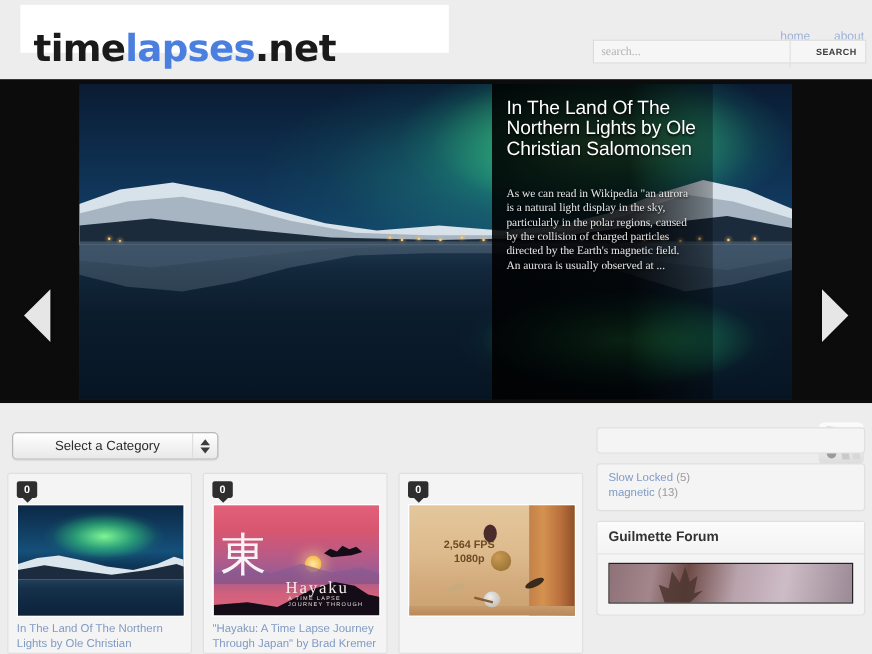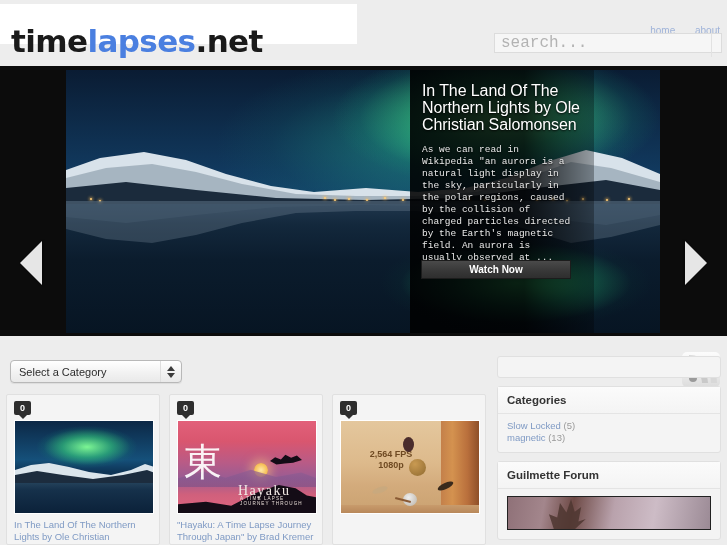--- a/index.html
+++ b/index.html
@@ -9,21 +9,21 @@
     background: #ededed;
     font-family: "Liberation Sans", sans-serif;
   }
 
   
   .header {
     position: absolute; left: 0; top: 0; width: 727px; height: 66px;
     background: #ededed;
   }
   .logo-plate {
-    position: absolute; left: 0; top: 4px; width: 357px; height: 40px;
+    position: absolute; left: 17px; top: 4px; width: 357px; height: 40px;
     background: #ffffff;
   }
   .logo {
     position: absolute; left: 11px; top: 22px;
     font-size: 31px; font-weight: bold; letter-spacing: -0.6px;
     font-family: "DejaVu Sans", sans-serif;
     color: #1a1a1a; line-height: 1;
   }
   .logo .blue { color: #4a7fe0; }
 
@@ -39,22 +39,22 @@
 
   .searchwrap {
     position: absolute; left: 494px; top: 33px;
     width: 228px; height: 20px;
     background: #f6f6f6;
     border: 1px solid #dcdcdc;
     display: flex; align-items: center;
   }
   .searchwrap input {
     flex: 1; height: 18px; border: 0; background: transparent; outline: none;
-    font-size: 16px; color: #777; padding-left: 6px;
-    font-family: Liberation Mono, monospace;
+    font-size: 10px; color: #777; padding-left: 6px;
+    font-family: Liberation Serif, serif;
   }
   .searchwrap input::placeholder { color: #b3b3b3; }
   .searchbtn {
     border: 0; background: transparent; cursor: pointer;
     font-size: 7.5px; font-weight: bold; letter-spacing: 0.4px;
     color: #3a3a3a; padding: 0 7px 0 21px;
     border-left: 1px solid #e2e2e2; height: 28px;
     font-family: "Liberation Sans", sans-serif;
   }
 
@@ -103,23 +103,23 @@
     padding: 12px 12px 0 12px;
   }
   .hero-title {
     color: #ffffff; font-size: 16px; line-height: 17px;
     font-family: "Liberation Sans", sans-serif;
     font-weight: normal;
     letter-spacing: -0.1px;
     text-shadow: 0 1px 2px rgba(0,0,0,0.9);
   }
   .hero-desc {
-    margin-top: 11px;
+    margin-top: 23px;
     color: #e8e8e8; font-size: 9.5px; line-height: 12px;
-    font-family: Liberation Mono, monospace;
+    font-family: Liberation Serif, serif;
     width: 152px;
     text-shadow: 0 1px 2px rgba(0,0,0,0.9);
   }
   .watch-btn {
     position: absolute; left: 11px; top: 190px;
     width: 150px; height: 19px;
     background: linear-gradient(180deg, #4a4a4a 0%, #3a3a3a 50%, #2e2e2e 100%);
     border: 1px solid #1c1c1c;
     color: #ffffff; font-size: 10px; font-weight: bold;
     display: flex; align-items: center; justify-content: center;
@@ -154,21 +154,21 @@
   .cat-select {
     position: absolute; left: 10px; top: 24px;
     width: 172px; height: 23px;
     background: linear-gradient(180deg, #ffffff 0%, #f2f2f2 55%, #e9e9e9 100%);
     border: 1px solid #b8b8b8; border-radius: 4px;
     display: flex; align-items: center;
     font-size: 11px; color: #2c2c2c;
     cursor: pointer;
     box-shadow: 0 1px 1px rgba(0,0,0,0.07);
   }
-  .cat-select .lbl { padding-left: 8px; flex: 1; }
+  .cat-select .lbl { padding-left: 8px; flex: 1; text-align: center; }
   .cat-select .steppers {
     width: 20px; height: 21px; margin-right: 1px;
     display: flex; flex-direction: column; align-items: center; justify-content: center;
     border-left: 1px solid #dedede;
   }
   .cat-select .steppers .up {
     width: 0; height: 0;
     border-left: 4px solid transparent; border-right: 4px solid transparent;
     border-bottom: 5px solid #3b3b3b; margin-bottom: 2px;
   }
@@ -390,21 +390,20 @@
       <svg width="594" height="52" viewBox="0 0 594 52" preserveAspectRatio="none">
         <path d="M0,0 L0,16 L60,22 L130,14 L210,6 L300,4 L390,6 L470,16 L540,24 L594,14 L594,0 Z" fill="#2c4257" opacity="0.8"></path>
         <path d="M0,0 L0,28 L40,38 L86,42 L130,34 L176,22 L230,12 L290,10 L350,10 L410,14 L460,28 L505,42 L545,36 L594,24 L594,0 Z" fill="#93a4b2" opacity="0.35"></path>
       </svg>
     </div>
   </div>
 
   <div class="hero-overlay">
     <div class="hero-title">In The Land Of The Northern Lights by Ole Christian Salomonsen</div>
     <div class="hero-desc">As we can read in Wikipedia "an aurora is a natural light display in the sky, particularly in the polar regions, caused by the collision of charged particles directed by the Earth's magnetic field. An aurora is usually observed at ...</div>
-    <div class="watch-btn">Watch Now</div>
   </div>
 
   <div class="slider-arrow arrow-left"></div>
   <div class="slider-arrow arrow-right"></div>
 </div>
 
 <div class="toolbar">
   <div class="cat-select">
     <span class="lbl">Select a Category</span>
     <span class="steppers">
@@ -465,21 +464,20 @@
       <div class="coin c-e"></div>
       <div class="stick"></div>
     </div>
   </div>
 </div>
 
 <div class="sidebar">
   <div class="widget blank"></div>
 
   <div class="widget">
-    <div class="widget-title">Categories</div>
     <div class="widget-body">
       <ul class="cat-list">
         <li>
           <a href="#">Slow Locked</a>
           <span class="cnt">(5)</span>
         </li>
         <li>
           <a href="#">magnetic</a>
           <span class="cnt">(13)</span>
         </li>

